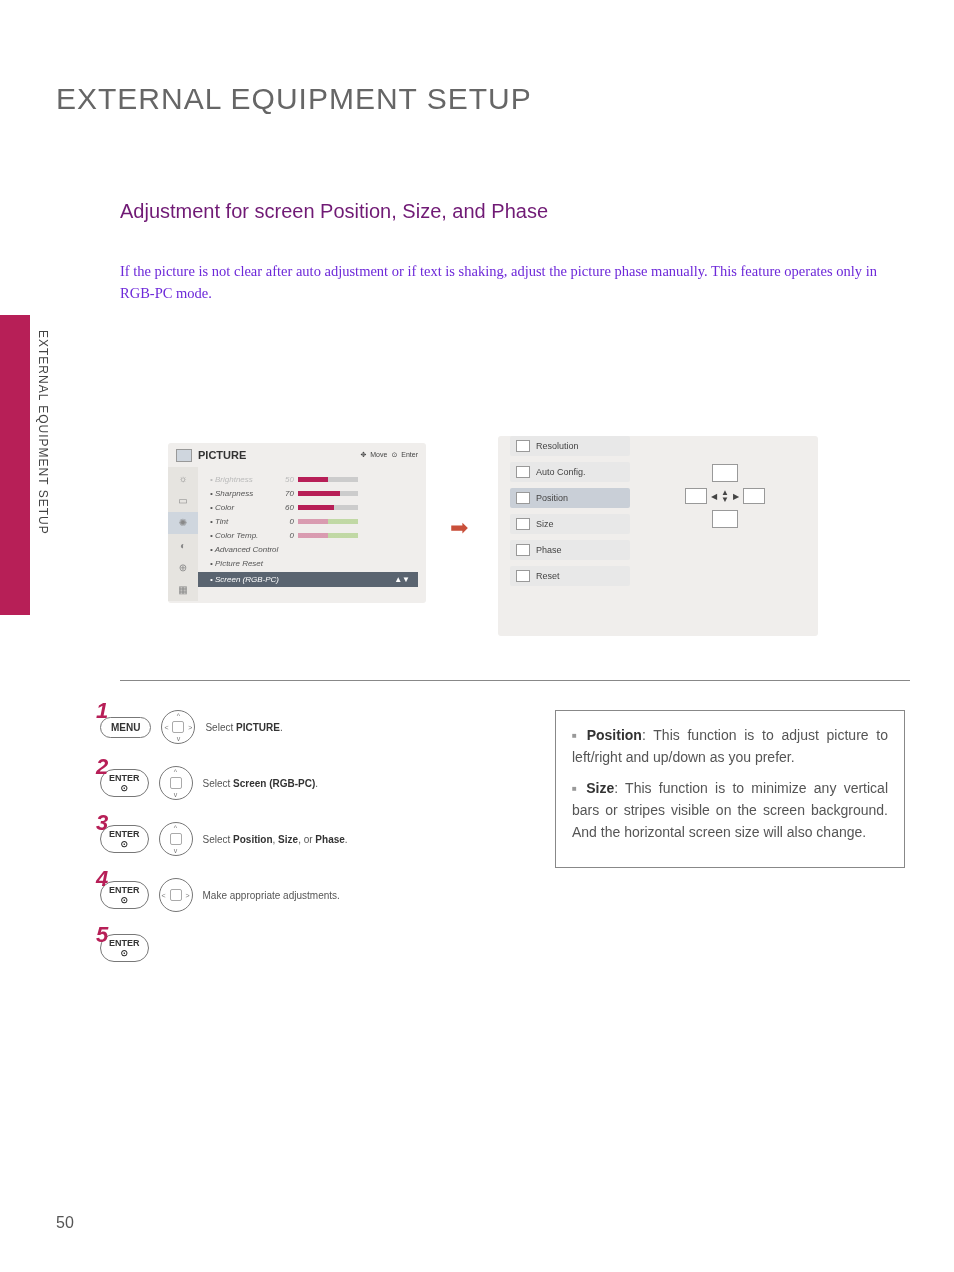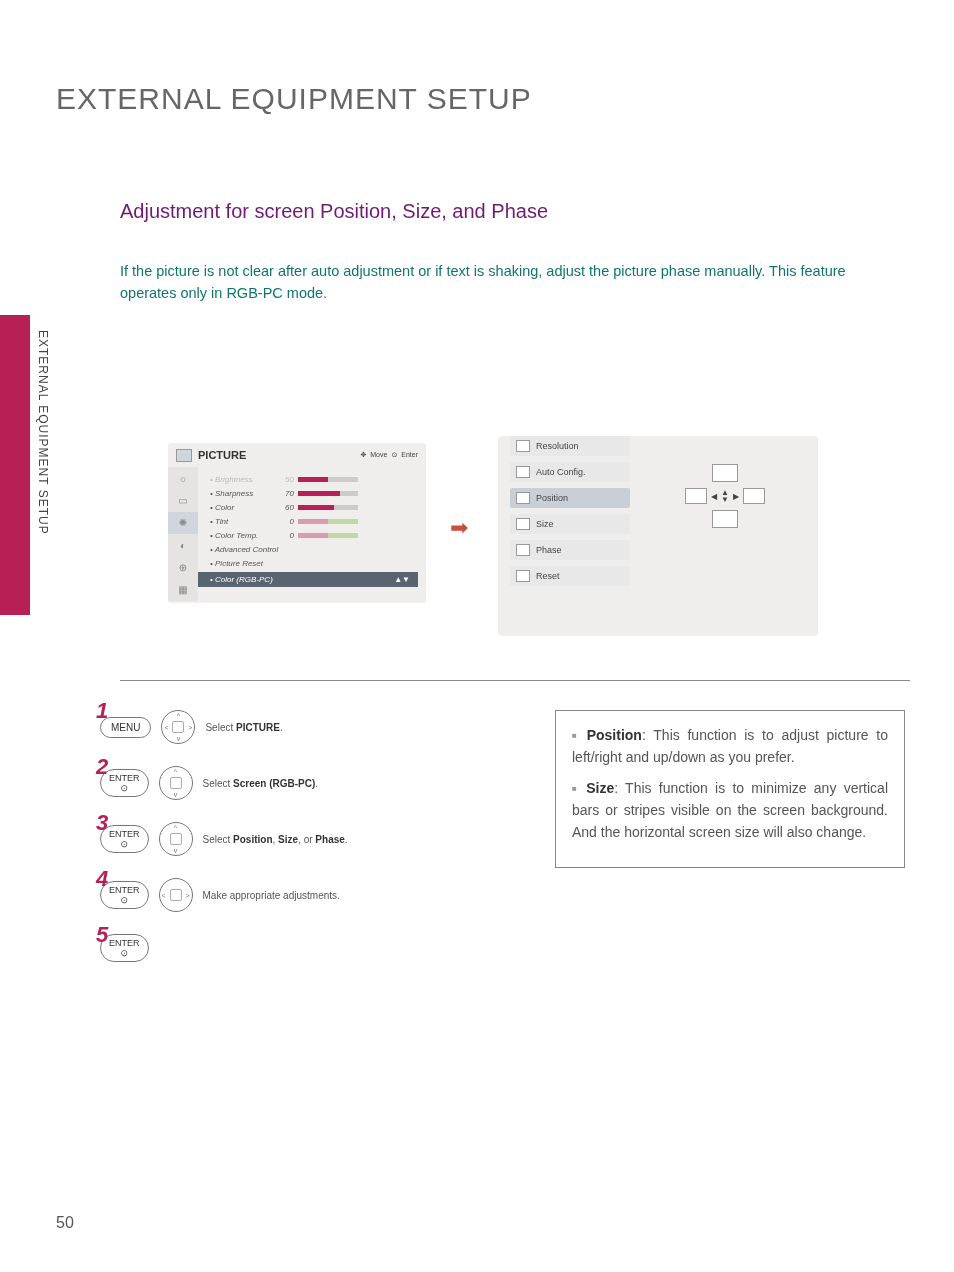--- a/index.html
+++ b/index.html
@@ -28,21 +28,22 @@
     font-weight: 500;
     color: #701a75;
   }
   .intro-text {
     position: absolute;
     top: 260px;
     left: 120px;
     width: 780px;
     font-size: 14.5px;
     line-height: 1.55;
-    color: #0f766e;
+    color: #6d28d9;
+    font-family: Liberation Serif, serif;
   }
   .side-tab {
     position: absolute;
     top: 315px;
     left: 0;
     width: 30px;
     height: 300px;
     background: #b71f57;
   }
   .side-label {
@@ -219,21 +220,21 @@
     font-style: italic;
     font-weight: bold;
     color: #b71f57;
     z-index: 2;
   }
   .btn-oval {
     border: 1.5px solid #777;
     border-radius: 14px;
     padding: 4px 10px;
     font-size: 10px;
-    font-weight: normal;
+    font-weight: bold;
     color: #333;
     background: #fff;
     text-align:center;
     min-width: 48px;
   }
   .btn-oval.small { font-size: 9px; padding: 3px 8px; }
   .dpad {
     width: 34px;
     height: 34px;
     border: 1.5px solid #777;
@@ -358,21 +359,21 @@
         <span class="val">0</span>
         <span class="bar"></span>
       </div>
       <div class="osd-row">
         <span class="lbl" style="width:auto">• Advanced Control</span>
       </div>
       <div class="osd-row">
         <span class="lbl" style="width:auto">• Picture Reset</span>
       </div>
       <div class="osd-selected-row">
-        <span>• Color (RGB-PC)</span>
+        <span>• Screen (RGB-PC)</span>
         <span class="arrows">▲▼</span>
       </div>
     </div>
   </div>
 </div>
 
 <div class="arrow-right">➡</div>
 
 <div class="osd-screen">
   <div class="sbody">

